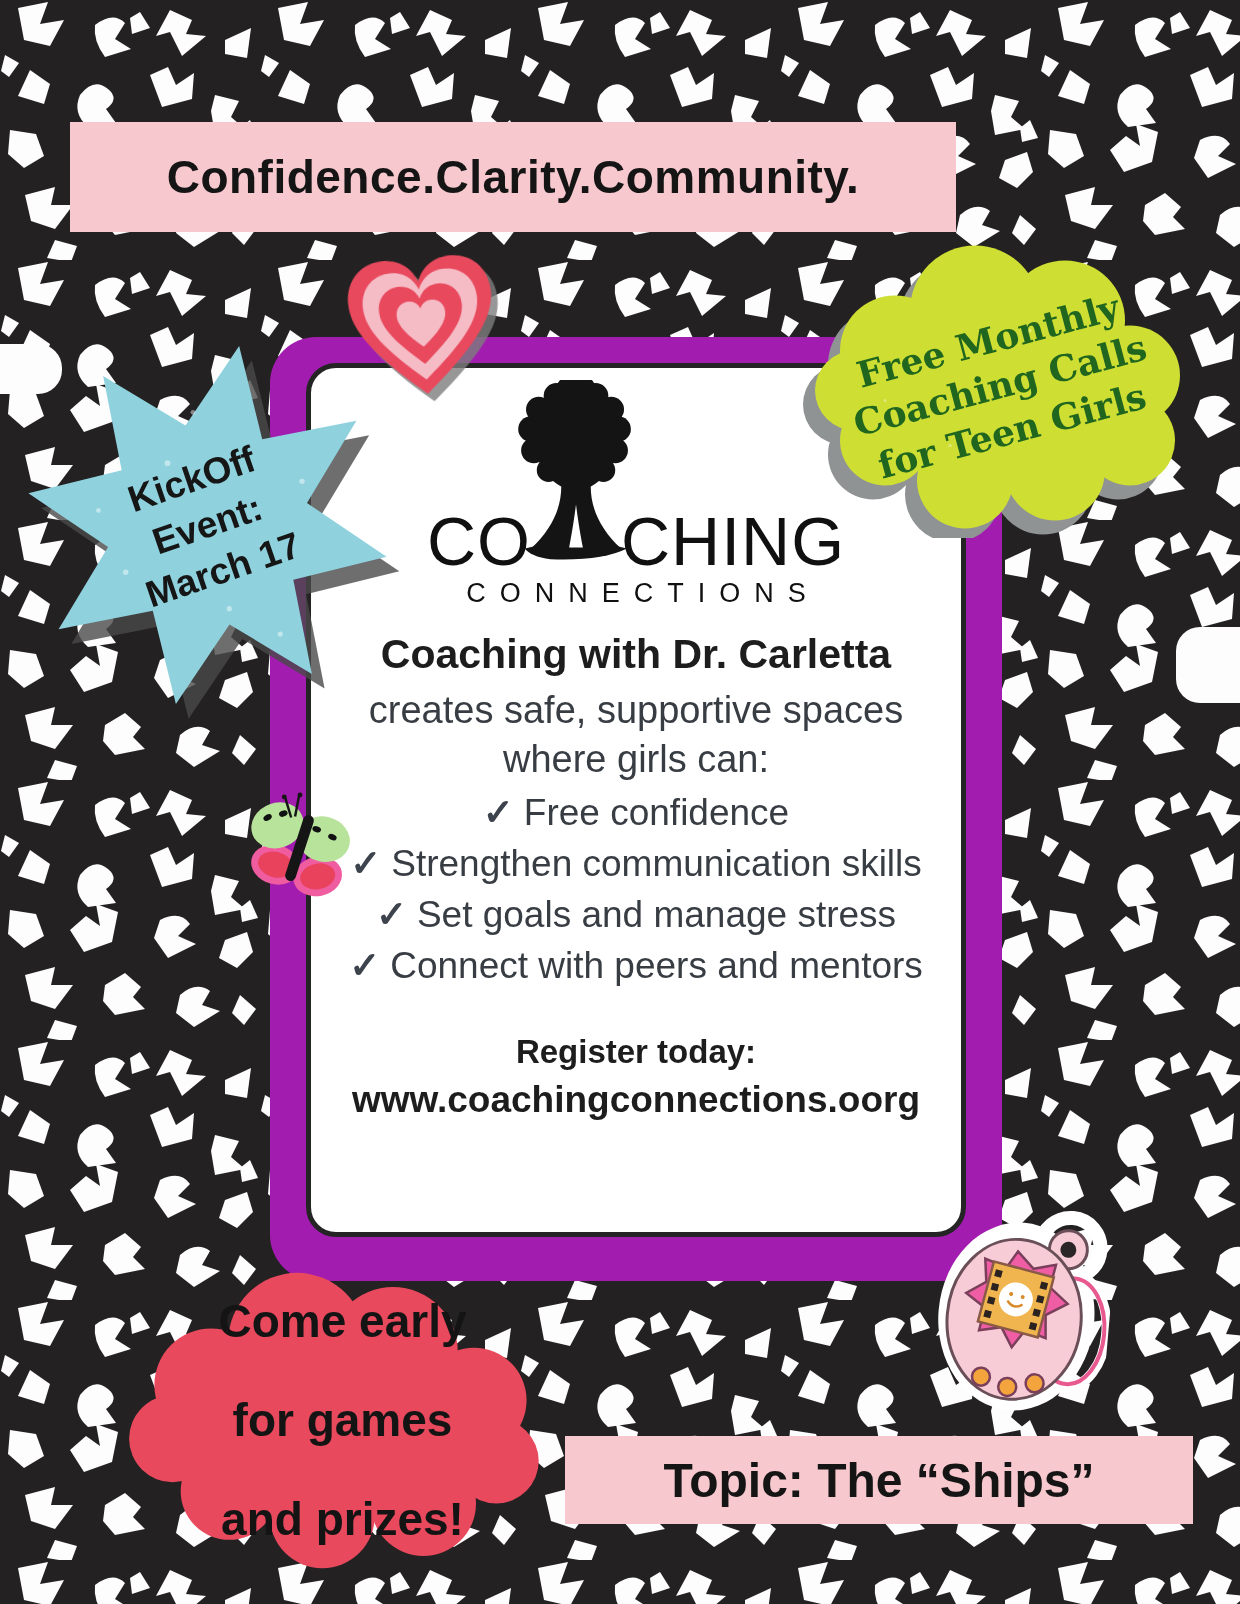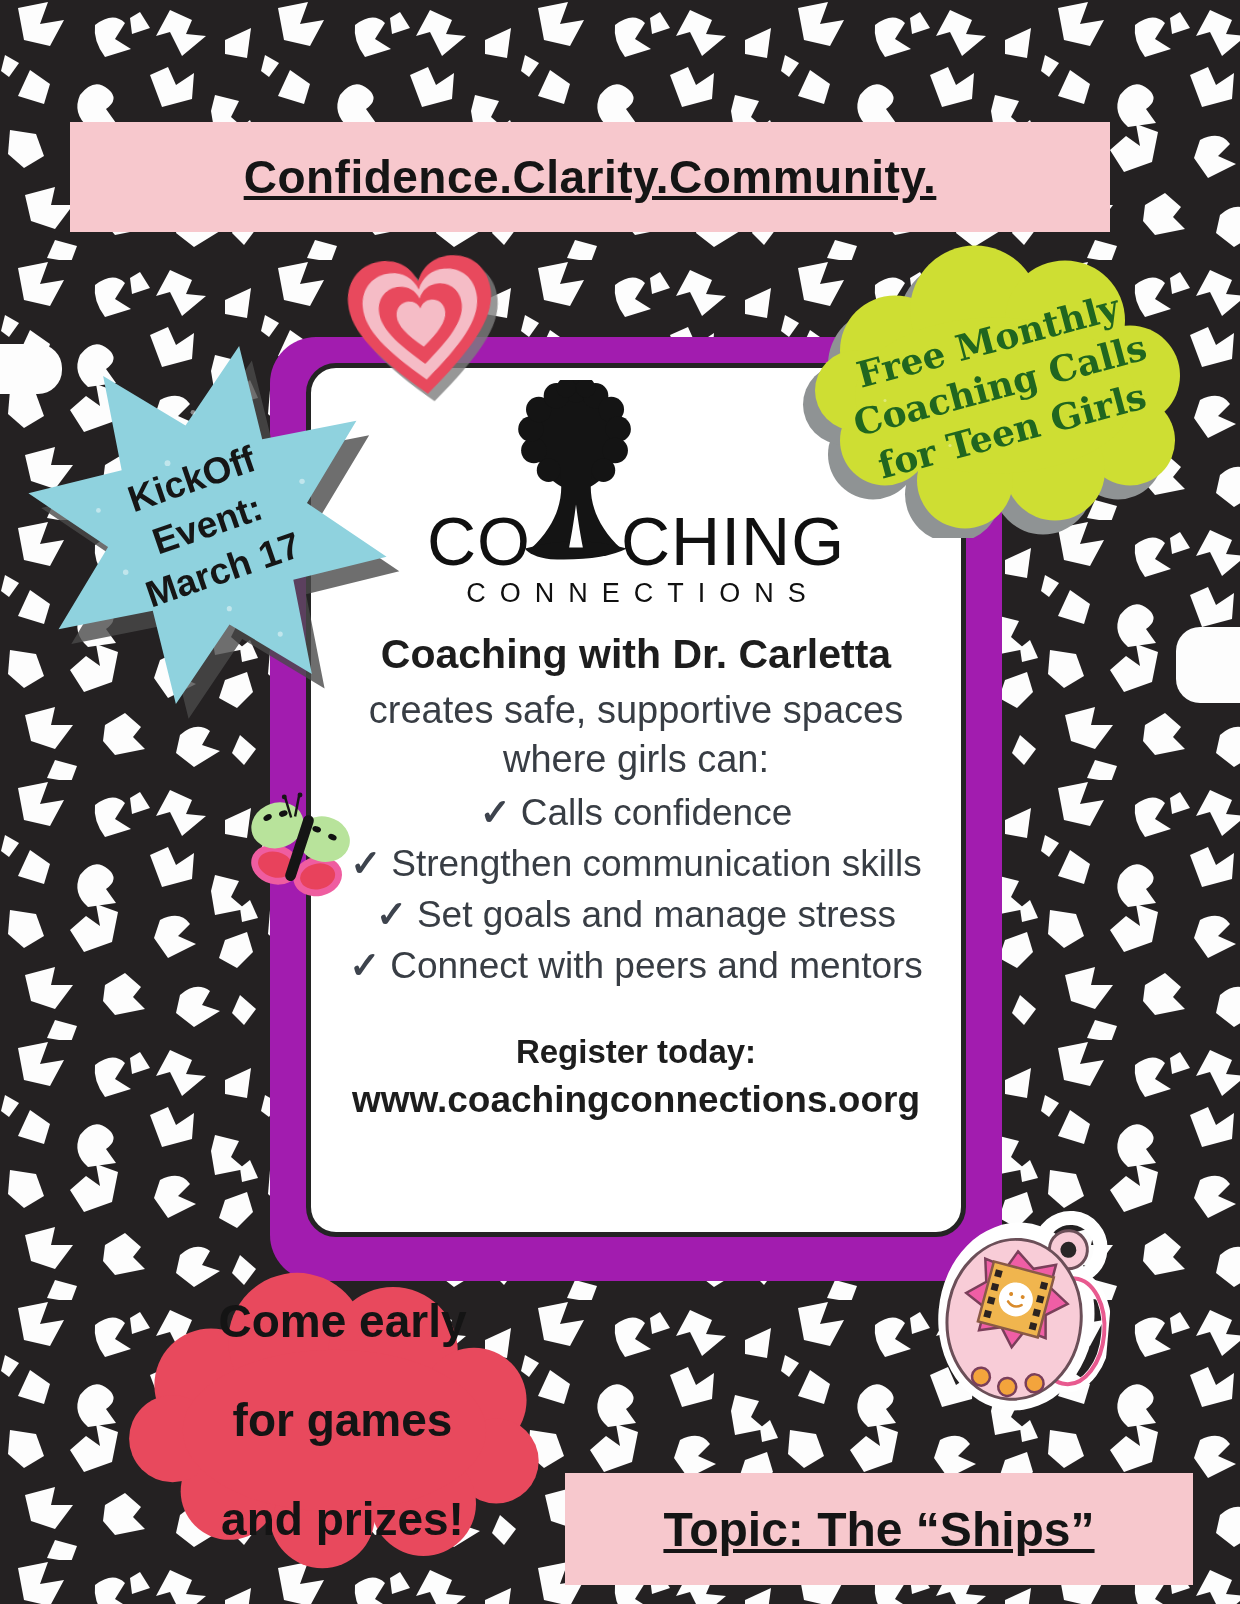--- a/index.html
+++ b/index.html
@@ -9,22 +9,22 @@
   }
   .layer{position:absolute;}
   
   #marble-bg{left:0;top:0;width:1240px;height:1604px;z-index:0;}
   .white-patch{background:#fdfdfd;z-index:1;}
   
   .banner{
     background:#f7c8cd;z-index:2;display:flex;align-items:center;justify-content:center;
     color:#151515;font-weight:bold;
   }
-  #top-banner{left:70px;top:122px;width:1040px;height:110px;font-size:46px;letter-spacing:.5px;text-decoration:underline;}
-  #bottom-banner{left:565px;top:1473px;width:628px;height:112px;font-size:48px;text-decoration:underline;}
+  #top-banner{left:70px;top:122px;width:886px;height:110px;font-size:46px;letter-spacing:.5px;}
+  #bottom-banner{left:565px;top:1436px;width:628px;height:88px;font-size:48px;}
   
   #card-wrap{
     left:270px;top:337px;width:732px;height:944px;background:#a21caf;border-radius:46px;
     z-index:3;box-sizing:border-box;padding:26px 36px 44px;
   }
   #card{
     width:100%;height:100%;box-sizing:border-box;background:#fff;border:5px solid #242424;
     border-radius:30px;padding:10px 26px;display:flex;flex-direction:column;align-items:center;
     text-align:center;
   }
@@ -122,21 +122,21 @@
         </g>
         <path d="M53 171 C57 150 59 135 60 127 C61 135 63 150 67 171 Z" fill="#ffffff"></path>
       </svg>
       <span class="logo-word">CHING</span>
     </div>
     <div id="logo-sub">CONNECTIONS</div>
     <div id="headline">Coaching with Dr. Carletta</div>
     <div id="intro">creates safe, supportive spaces where girls can:</div>
     <ul id="checklist">
       <li>
-        <span class="check">✓</span><span>Calls confidence</span>
+        <span class="check">✓</span><span>Free confidence</span>
       </li>
       <li>
         <span class="check">✓</span><span>Strengthen communication skills</span>
       </li>
       <li>
         <span class="check">✓</span><span>Set goals and manage stress</span>
       </li>
       <li>
         <span class="check">✓</span><span>Connect with peers and mentors</span>
       </li>

